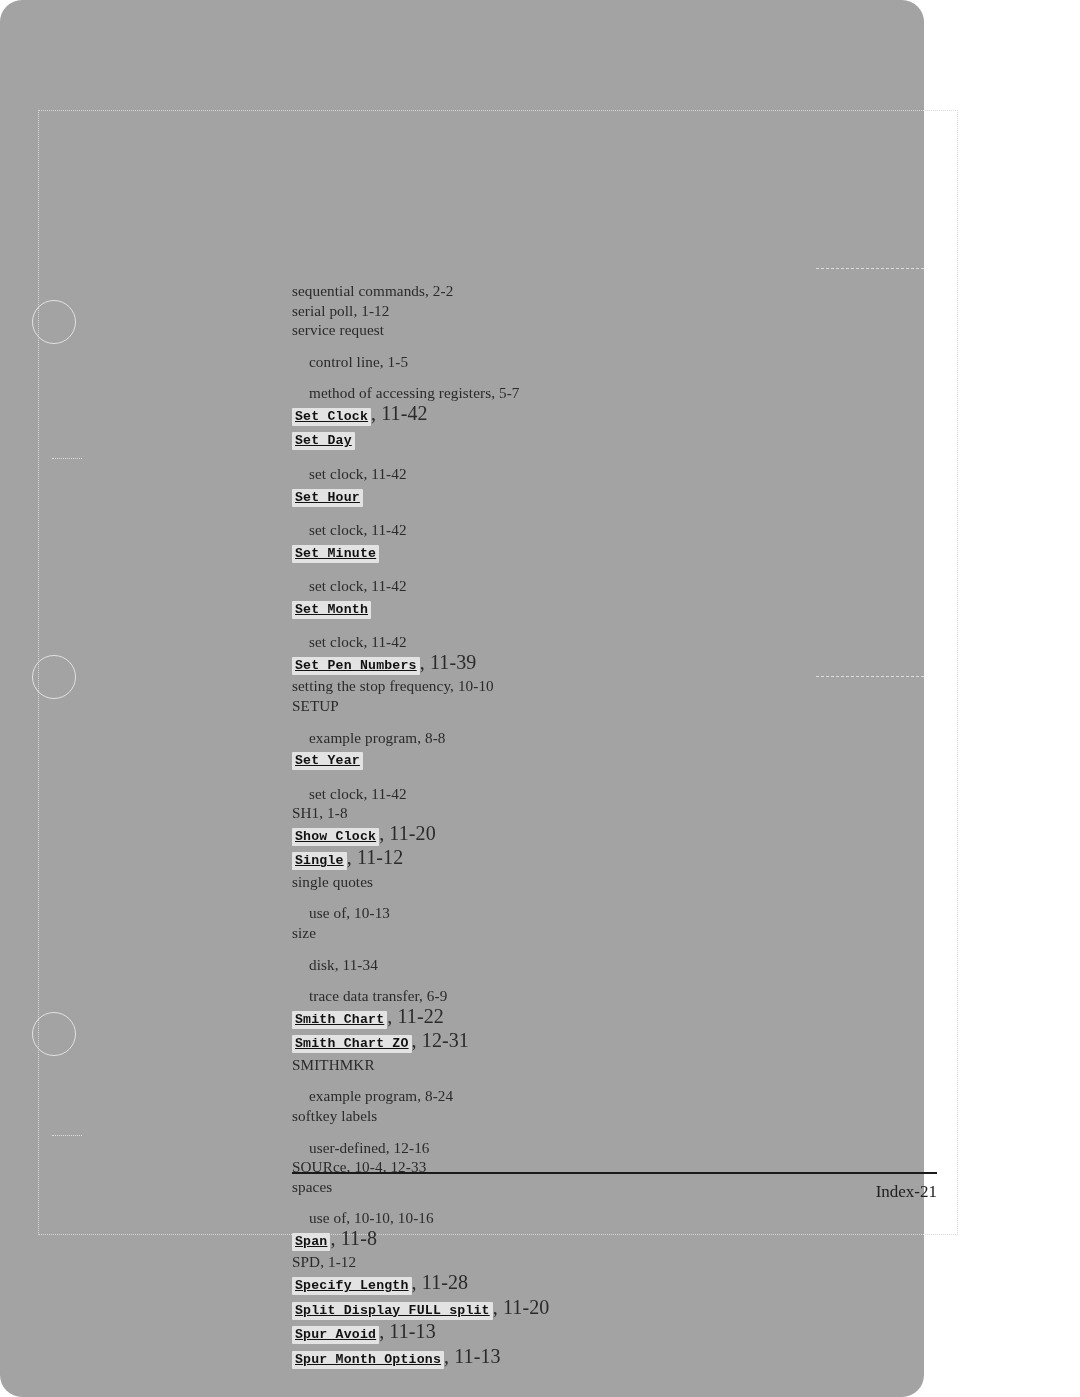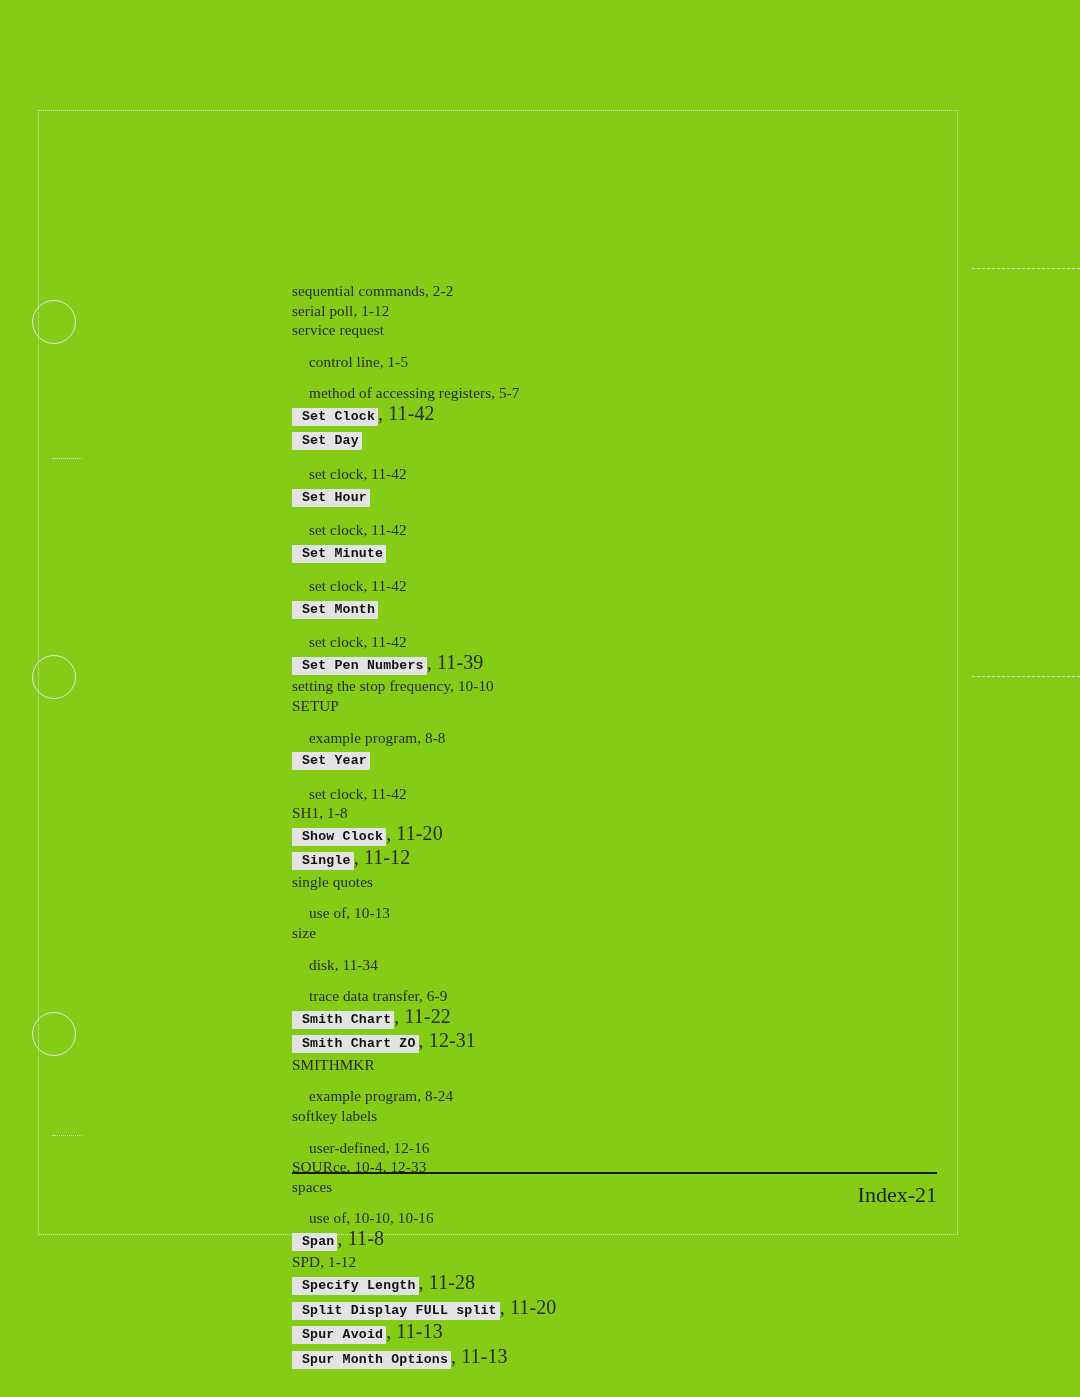--- a/index.html
+++ b/index.html
@@ -13,23 +13,24 @@
     position: relative;
     font-family: "Liberation Serif", serif;
     color: #1a1a1a;
     overflow: hidden;
   }
 
   
   #scan-page {
     position: absolute;
     left: 0; top: 0;
-    width: 1080px;
+    width: 924px;
     height: 1397px;
-    background: #84cc16;
+    background: #a3a3a3;
+    border-radius: 22px;
   }
 
   
   #scan-border {
     position: absolute;
     left: 38px;
     top: 110px;
     width: 920px;
     height: 1125px;
     border: 1px dotted #d8d8d8;
@@ -91,22 +92,23 @@
   }
 
   
   .keyname {
     font-family: "Liberation Mono", monospace;
     font-weight: bold;
     font-size: 13.2px;
     letter-spacing: 0.2px;
     background: #e3e3e3;
     color: #111;
-    padding: 1px 3px 2px 10px;
+    padding: 1px 3px 2px 3px;
     border-radius: 1px;
+    text-decoration: underline;
   }
   .entry.keyline {
     line-height: 21.5px;
   }
   .pg {
     font-family: "Liberation Serif", serif;
     font-weight: normal;
     font-size: 20px;
   }
 
@@ -118,21 +120,21 @@
     width: 645px;
     height: 0;
     border-top: 2px solid #1a1a1a;
   }
   #page-number {
     position: absolute;
     left: 292px;
     top: 1182px;
     width: 645px;
     text-align: right;
-    font-size: 22px;
+    font-size: 17px;
     color: #202020;
     font-family: "Liberation Serif", serif;
   }
 </style>
 </head>
 <body>
 
 <div id="scan-page">
   <div id="scan-border"></div>
 

